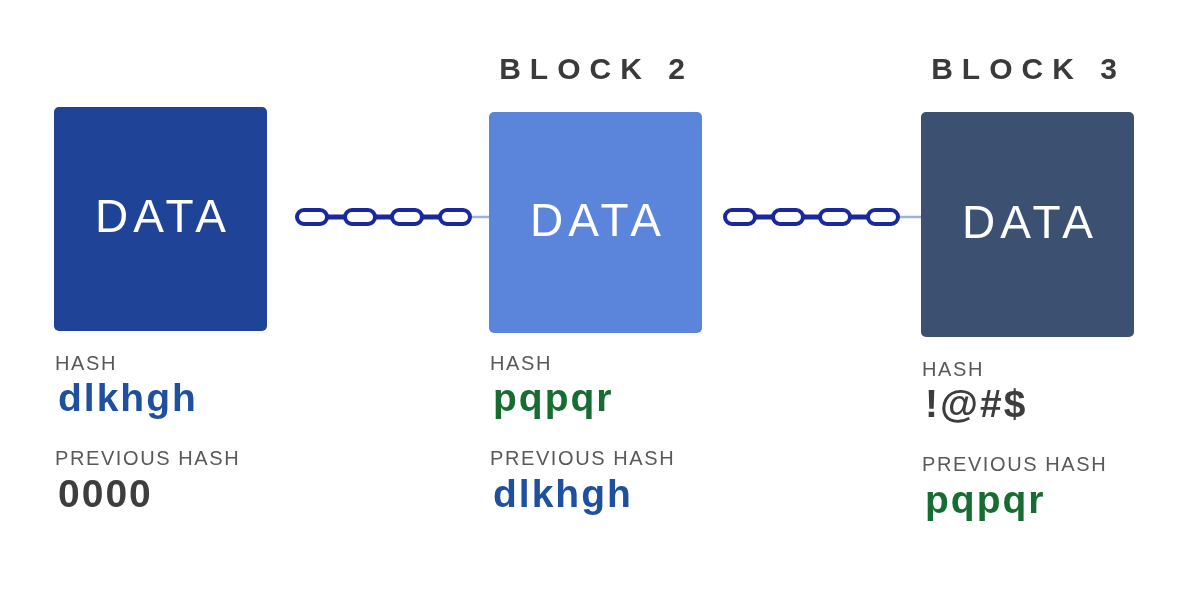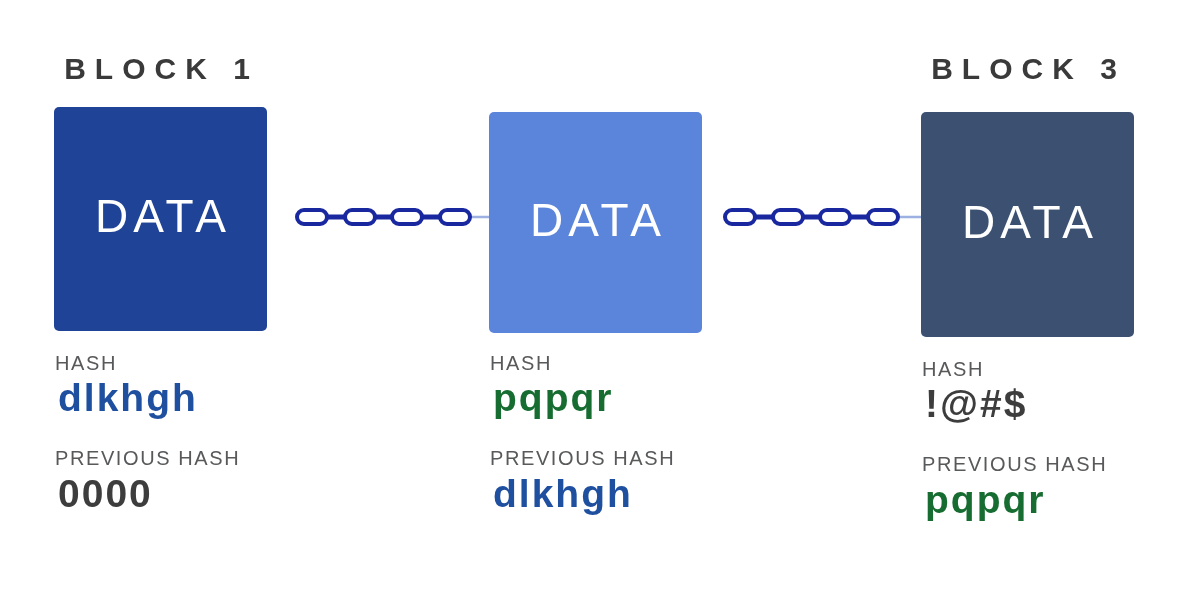--- a/index.html
+++ b/index.html
@@ -96,21 +96,20 @@
   .chain-2 { left: 703px; width: 219px; }
   .chain svg { display: block; width: 100%; height: 100%; }
   .chain rect { fill: #ffffff; }
 </style>
 </head>
 <body>
 
 <div class="canvas">
 
   <div class="block-column col-1">
-    <div class="block-title" style="color: rgb(58, 58, 58);">BLOCK 1</div>
     <div class="block-square" style="background-color: rgb(31, 67, 150);">
       <span class="data-label">DATA</span>
     </div>
     <div class="field-label hash-label" style="color: rgb(88, 89, 91);">HASH</div>
     <div class="field-value hash-value" style="color: rgb(31, 79, 159);">dlkhgh</div>
     <div class="field-label prev-label" style="color: rgb(88, 89, 91);">PREVIOUS HASH</div>
     <div class="field-value prev-value" style="color: rgb(61, 61, 61);">0000</div>
   </div>
 
   <div class="chain chain-1">
@@ -118,20 +117,21 @@
       <line x1="29" y1="19" x2="222" y2="19" stroke-width="2.5" stroke="#9db0e2"></line>
       <line x1="44" y1="19" x2="187" y2="19" stroke-width="5" stroke="#19289f"></line>
       <rect x="29" y="12" width="30" height="14" rx="7" stroke-width="4" stroke="#19289f"></rect>
       <rect x="77" y="12" width="30" height="14" rx="7" stroke-width="4" stroke="#19289f"></rect>
       <rect x="124" y="12" width="30" height="14" rx="7" stroke-width="4" stroke="#19289f"></rect>
       <rect x="172" y="12" width="30" height="14" rx="7" stroke-width="4" stroke="#19289f"></rect>
     </svg>
   </div>
 
   <div class="block-column col-2">
+    <div class="block-title" style="color: rgb(58, 58, 58);">BLOCK 2</div>
     <div class="block-square" style="background-color: rgb(91, 132, 219);">
       <span class="data-label">DATA</span>
     </div>
     <div class="field-label hash-label" style="color: rgb(88, 89, 91);">HASH</div>
     <div class="field-value hash-value" style="color: rgb(23, 109, 49);">pqpqr</div>
     <div class="field-label prev-label" style="color: rgb(88, 89, 91);">PREVIOUS HASH</div>
     <div class="field-value prev-value" style="color: rgb(31, 79, 159);">dlkhgh</div>
   </div>
 
   <div class="chain chain-2">

